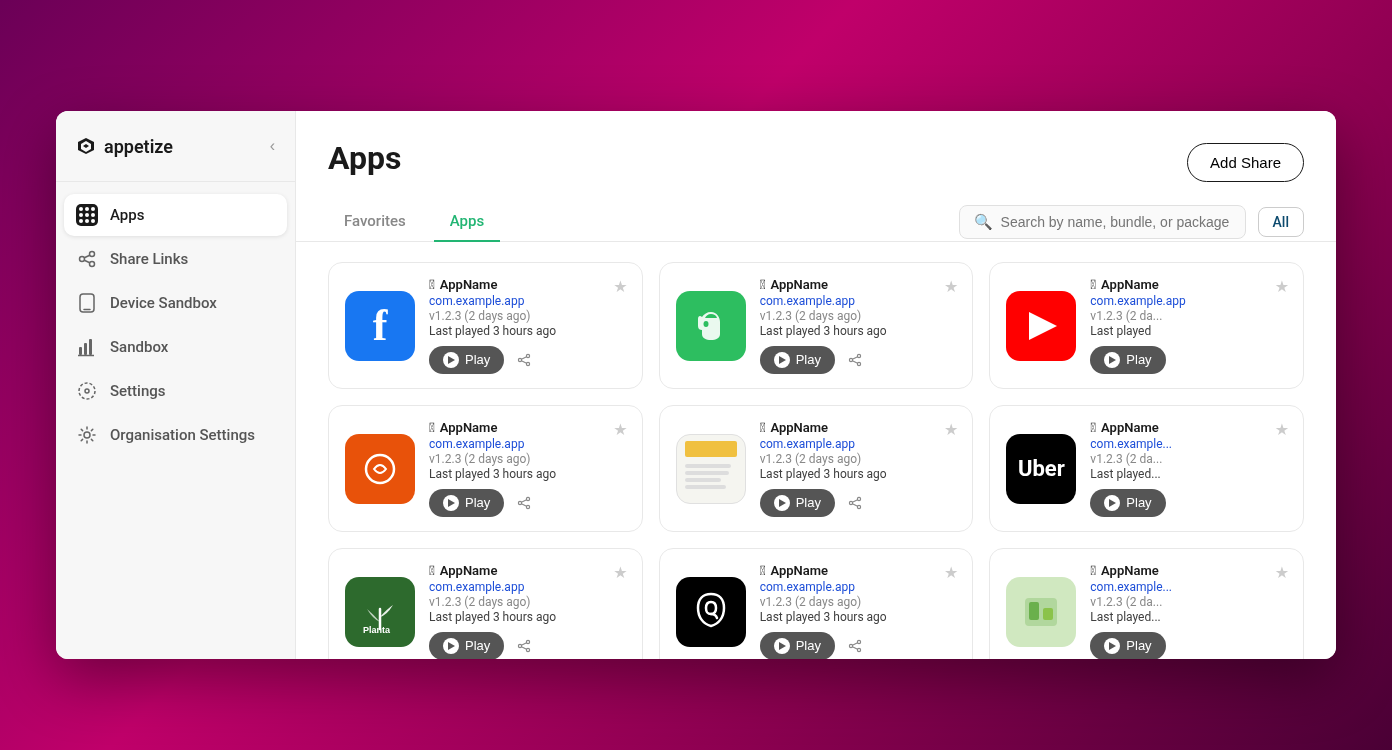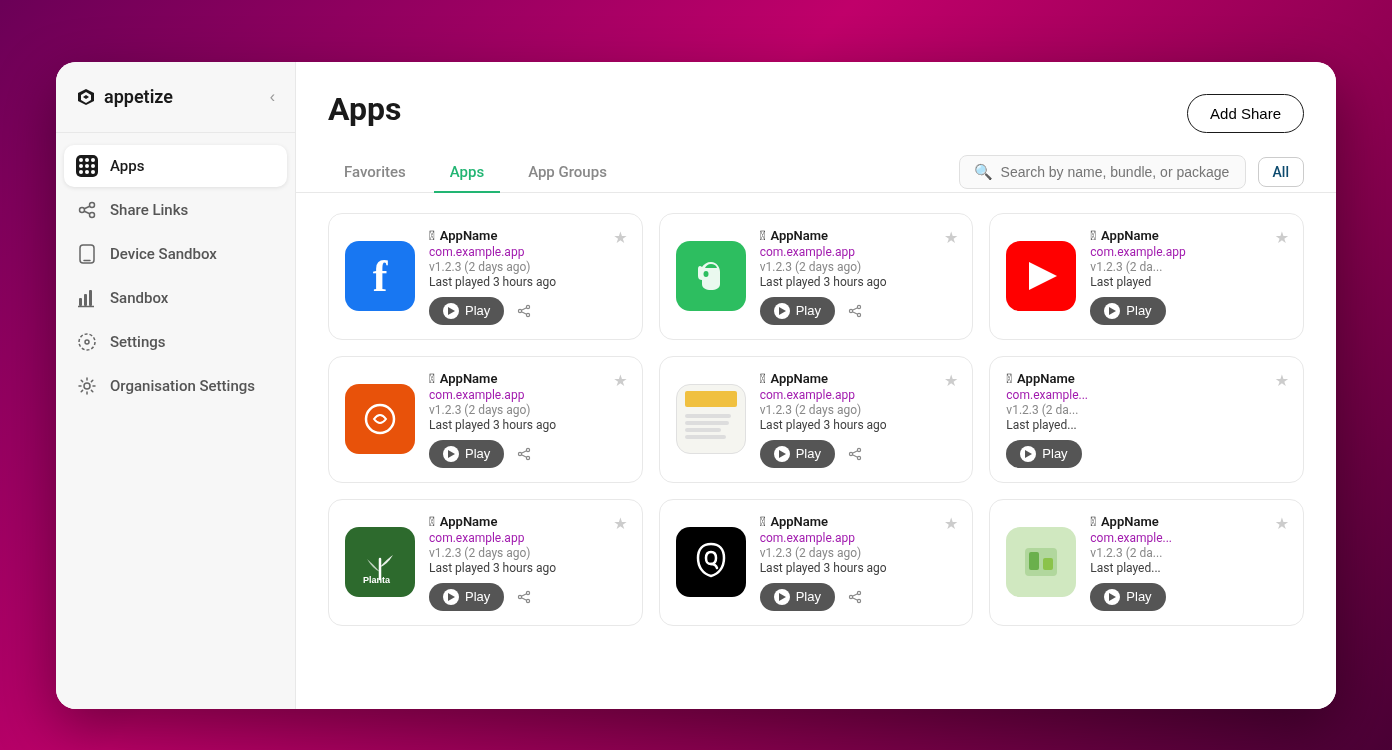--- a/index.html
+++ b/index.html
@@ -8,23 +8,23 @@
       background: linear-gradient(135deg, #6b0057 0%, #c0006a 40%, #8b0050 70%, #4a0035 100%);
       width: 1392px;
       height: 750px;
       overflow: hidden;
       display: flex;
       align-items: center;
       justify-content: center;
     }
     .window {
       width: 1280px;
-      height: 647px;
+      height: 548px;
       background: #fff;
-      border-radius: 20px;
+      border-radius: 12px;
       display: flex;
       overflow: hidden;
       box-shadow: 0 20px 60px rgba(0,0,0,0.4);
       margin-top: 20px;
     }
     
     .sidebar {
       width: 240px;
       min-width: 240px;
       background: #f7f7f7;
@@ -231,21 +231,21 @@
       align-items: center;
       gap: 5px;
       font-size: 13px;
       color: #1a1a1a;
       font-weight: 600;
       margin-bottom: 2px;
     }
     .apple-icon { font-size: 13px; }
     .app-bundle {
       font-size: 12px;
-      color: #a21caf;
+      color: #1d4ed8;
       margin-bottom: 1px;
     }
     .app-version {
       font-size: 12px;
       color: #888;
       margin-bottom: 1px;
     }
     .app-last-played {
       font-size: 12px;
       color: #404040;
@@ -448,21 +448,20 @@
 
   <main class="main">
     <div class="main-header">
       <h1 class="page-title">Apps</h1>
       <button class="add-group-btn">Add Share</button>
     </div>
 
     <div class="tabs-bar">
       <div class="tab">Favorites</div>
       <div class="tab active">Apps</div>
-      <div class="tab">App Groups</div>
       <div class="search-area">
         <div class="search-box">
           <span class="search-icon">🔍</span>
           <input class="search-input" type="text" readonly="" placeholder="Search by name, bundle, or package" style="">
         </div>
         <div class="filter-badge">All</div>
       </div>
     </div>
 
     <div class="app-grid-container">
@@ -631,20 +630,23 @@
                   <line x1="6.8" y1="9" x2="13.2" y2="6" stroke="#888" stroke-width="1.5"></line>
                   <line x1="6.8" y1="11" x2="13.2" y2="14" stroke="#888" stroke-width="1.5"></line>
                 </svg>
               </button>
             </div>
           </div>
           <button class="fav-btn">★</button>
         </div>
 
         <div class="app-card partial-card">
+          <div class="app-icon-wrap uber-bg">
+            <span class="uber-text">Uber</span>
+          </div>
           <div class="app-info">
             <div class="app-platform-row">
               <span class="apple-icon"></span>
               <span>AppName</span>
             </div>
             <div class="app-bundle" style="white-space:nowrap;overflow:hidden;text-overflow:ellipsis;">com.example...</div>
             <div class="app-version">v1.2.3 (2 da...</div>
             <div class="app-last-played">Last played...</div>
             <div class="app-actions">
               <button class="play-btn">

